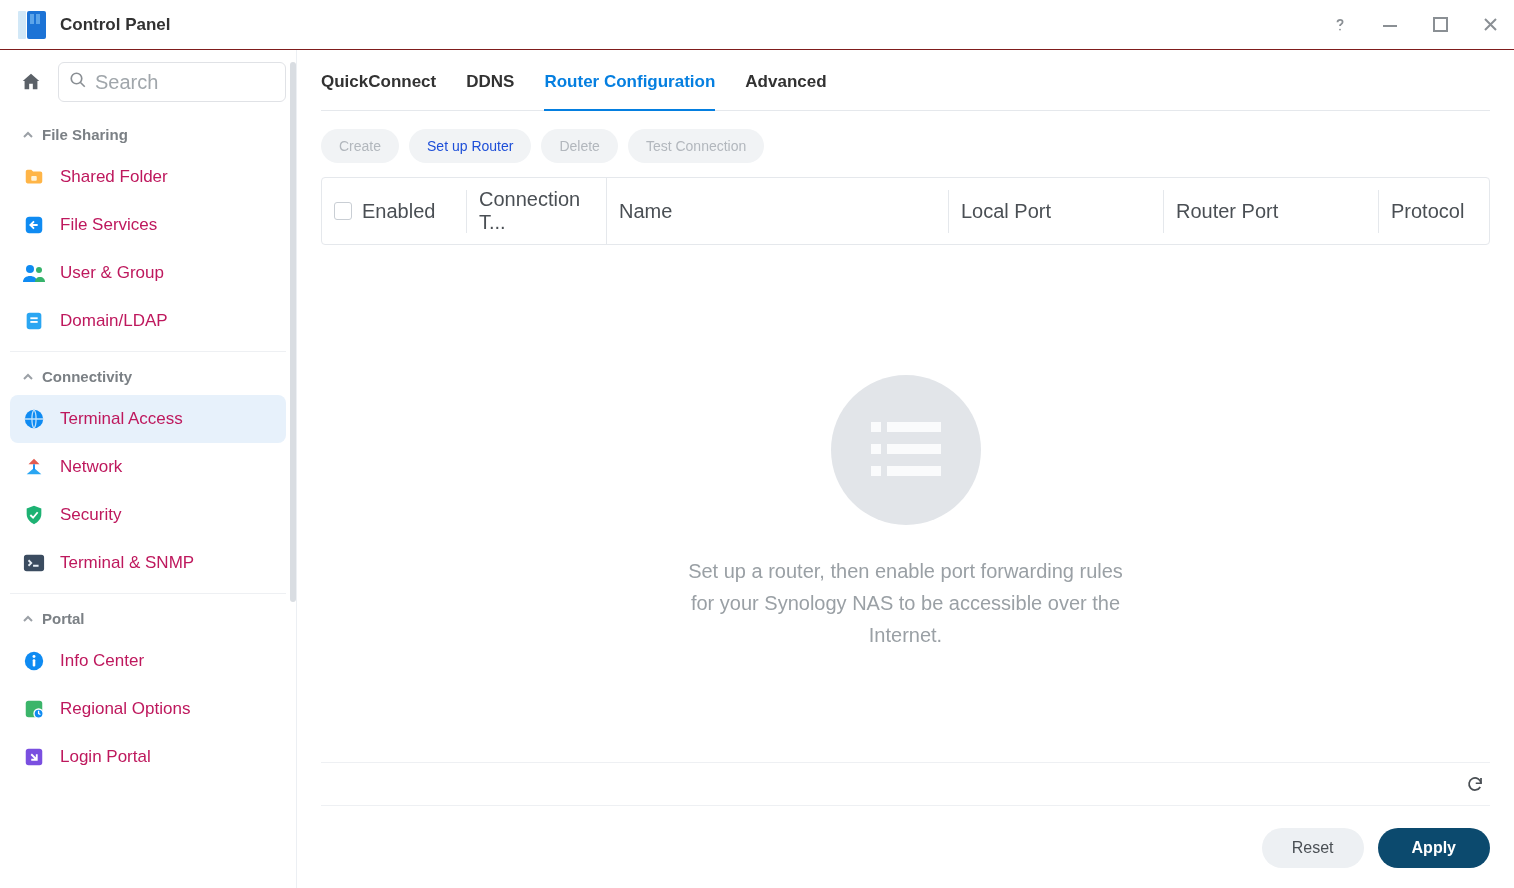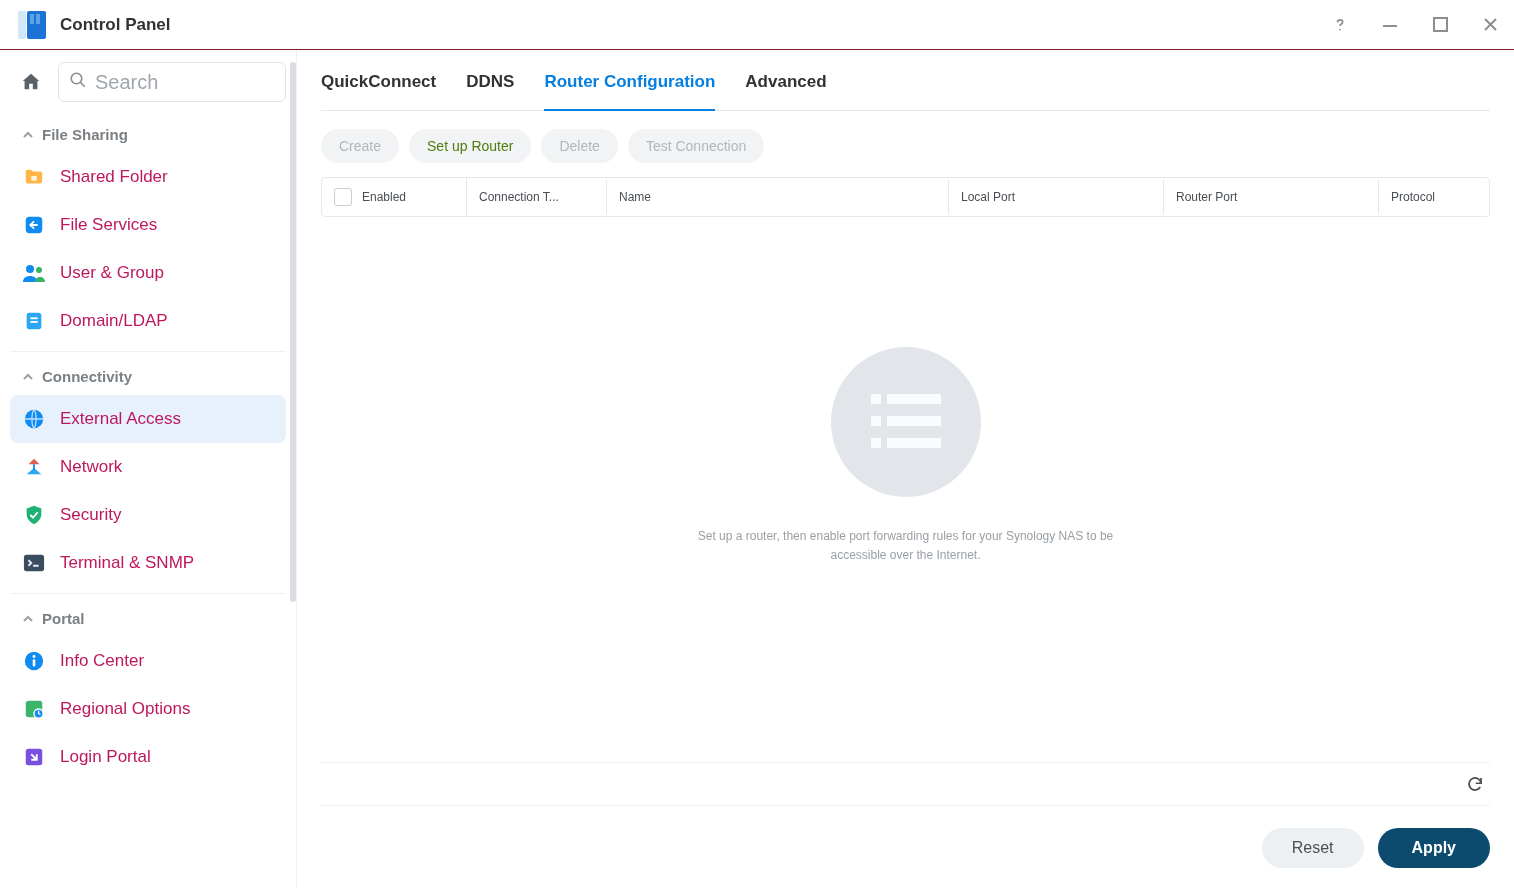--- a/index.html
+++ b/index.html
@@ -161,33 +161,33 @@
     border:none;
     cursor:pointer;
   }
   .btn-disabled {
     background:#f1f3f5;
     color:#b2b7bd;
     cursor:default;
   }
   .btn-light {
     background:#f1f3f5;
-    color:#4d7c0f;
+    color:#1d4ed8;
   }
 
   
   .table {
     margin-top: 14px;
     border:1px solid #e5e8ec;
     border-radius:4px;
   }
   .thead {
     display:flex;
     align-items:center;
-    font-size:12px;
+    font-size:20px;
     color:#4a4f54;
   }
   .th{
     padding: 10px 12px;
     border-right:1px solid #e5e8ec;
     display:flex;
     align-items:center;
     gap:10px;
   }
   .th:last-child{ border-right:none;}
@@ -209,21 +209,21 @@
     padding-top:130px;
     gap:30px;
     color:#9aa0a5;
     text-align:center;
   }
   .empty-circle{
     width:150px;height:150px;border-radius:50%;
     background:#e2e5e9;
     display:flex;align-items:center;justify-content:center;
   }
-  .empty-text{ font-size:12px; line-height:1.6; max-width:440px; color:#9aa0a5;}
+  .empty-text{ font-size:20px; line-height:1.6; max-width:440px; color:#9aa0a5;}
 
   .footer-row{
     margin-top:auto;
     display:flex;
     justify-content:flex-end;
     border-top:1px solid #eef0f3;
     border-bottom:1px solid #eef0f3;
     padding:6px 0;
     color:#595f67;
   }
@@ -354,21 +354,21 @@
         </svg>
       <span>Connectivity</span>
     </div>
     <div class="nav-item active">
       <span class="nav-icon">
         <svg width="22" height="22" viewBox="0 0 24 24">
             <circle cx="12" cy="12" r="10" fill="#0f8bf2"></circle>
             <path d="M2 12h20M12 2c3 3 3 17 0 20M12 2c-3 3-3 17 0 20" stroke="#bfe1fb" stroke-width="1.4" fill="none"></path>
           </svg>
       </span>
-      <span>External Access</span>
+      <span>Terminal Access</span>
     </div>
     <div class="nav-item">
       <span class="nav-icon">
         <svg width="22" height="22" viewBox="0 0 24 24">
             <path d="M4 20h16l-8-7z" fill="#2aa6f2"></path>
             <path d="M12 3l6 6H6z" fill="#e25b51"></path>
             <rect x="11" y="9" width="2" height="6" fill="#0f8bf2"></rect>
           </svg>
       </span>
       <span>Network</span>

